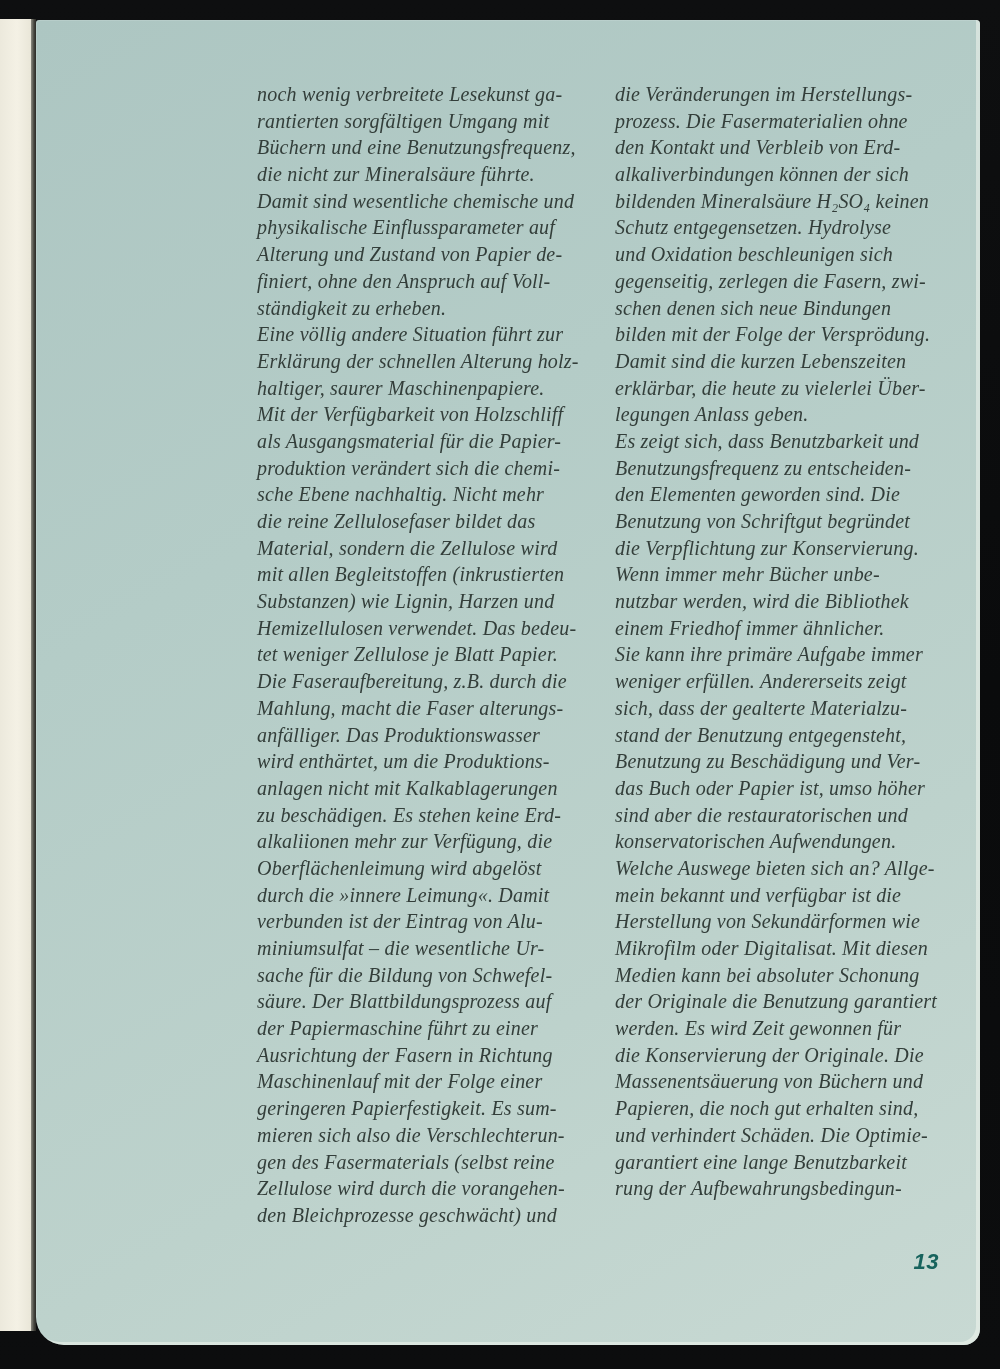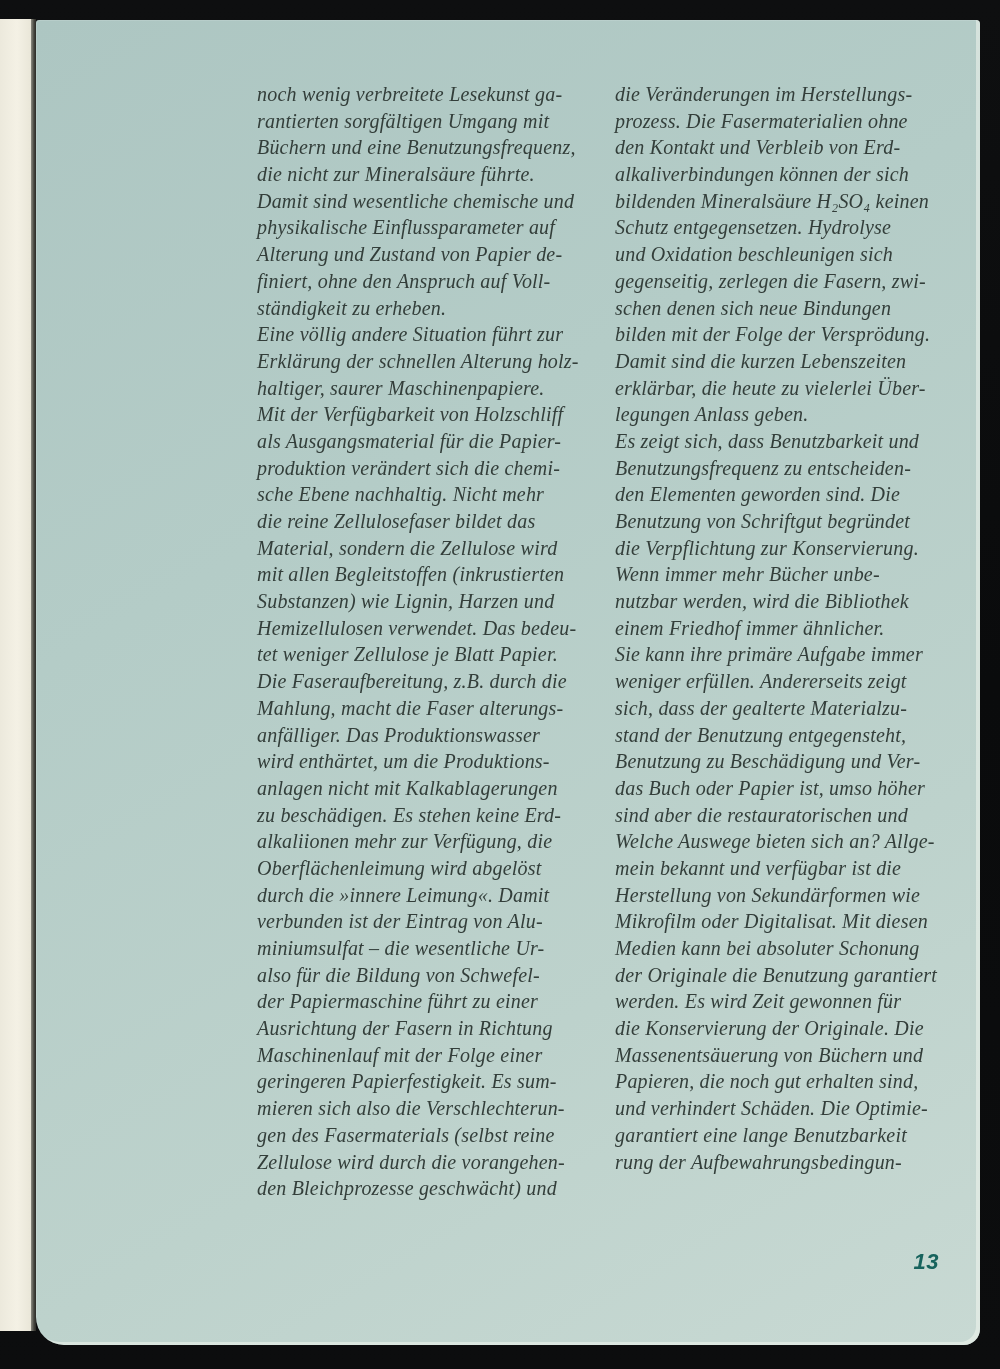--- a/index.html
+++ b/index.html
@@ -102,21 +102,22 @@
           <div class="line">Mahlung, macht die Faser alterungs-</div>
           <div class="line">anfälliger. Das Produktionswasser</div>
           <div class="line">wird enthärtet, um die Produktions-</div>
           <div class="line">anlagen nicht mit Kalkablagerungen</div>
           <div class="line">zu beschädigen. Es stehen keine Erd-</div>
           <div class="line">alkaliionen mehr zur Verfügung, die</div>
           <div class="line">Oberflächenleimung wird abgelöst</div>
           <div class="line">durch die »innere Leimung«. Damit</div>
           <div class="line">verbunden ist der Eintrag von Alu-</div>
           <div class="line">miniumsulfat – die wesentliche Ur-</div>
-          <div class="line">also für die Bildung von Schwefel-</div>
+          <div class="line">sache für die Bildung von Schwefel-</div>
+          <div class="line">säure. Der Blattbildungsprozess auf</div>
           <div class="line">der Papiermaschine führt zu einer</div>
           <div class="line">Ausrichtung der Fasern in Richtung</div>
           <div class="line">Maschinenlauf mit der Folge einer</div>
           <div class="line">geringeren Papierfestigkeit. Es sum-</div>
           <div class="line">mieren sich also die Verschlechterun-</div>
           <div class="line">gen des Fasermaterials (selbst reine</div>
           <div class="line">Zellulose wird durch die vorangehen-</div>
           <div class="line">den Bleichprozesse geschwächt) und</div>
         </div>
       <div class="col">
@@ -141,20 +142,21 @@
           <div class="line">Wenn immer mehr Bücher unbe-</div>
           <div class="line">nutzbar werden, wird die Bibliothek</div>
           <div class="line">einem Friedhof immer ähnlicher.</div>
           <div class="line">Sie kann ihre primäre Aufgabe immer</div>
           <div class="line">weniger erfüllen. Andererseits zeigt</div>
           <div class="line">sich, dass der gealterte Materialzu-</div>
           <div class="line">stand der Benutzung entgegensteht,</div>
           <div class="line">Benutzung zu Beschädigung und Ver-</div>
           <div class="line">das Buch oder Papier ist, umso höher</div>
           <div class="line">sind aber die restauratorischen und</div>
+          <div class="line">konservatorischen Aufwendungen.</div>
           <div class="line">Welche Auswege bieten sich an? Allge-</div>
           <div class="line">mein bekannt und verfügbar ist die</div>
           <div class="line">Herstellung von Sekundärformen wie</div>
           <div class="line">Mikrofilm oder Digitalisat. Mit diesen</div>
           <div class="line">Medien kann bei absoluter Schonung</div>
           <div class="line">der Originale die Benutzung garantiert</div>
           <div class="line">werden. Es wird Zeit gewonnen für</div>
           <div class="line">die Konservierung der Originale. Die</div>
           <div class="line">Massenentsäuerung von Büchern und</div>
           <div class="line">Papieren, die noch gut erhalten sind,</div>

